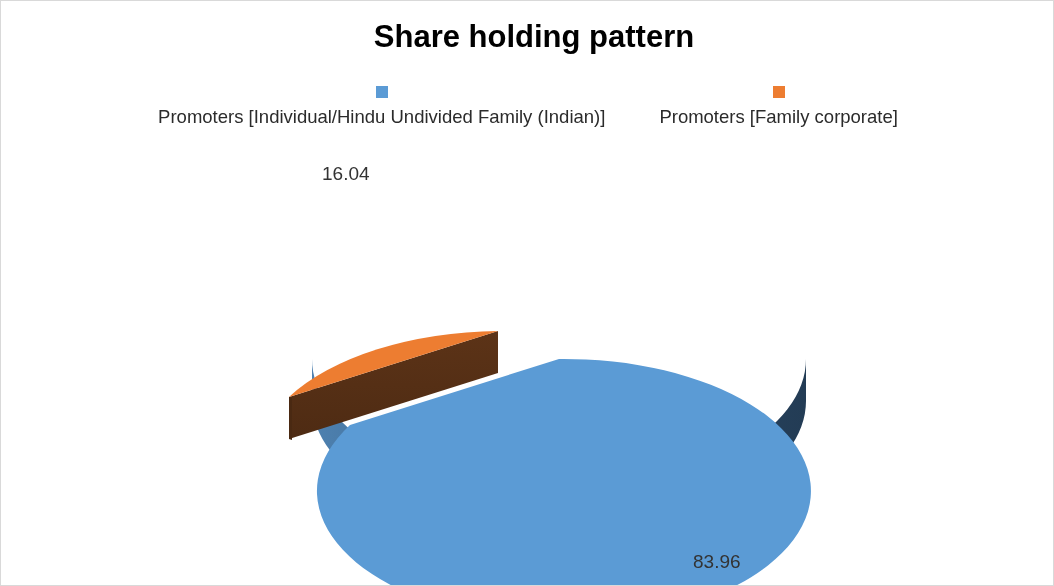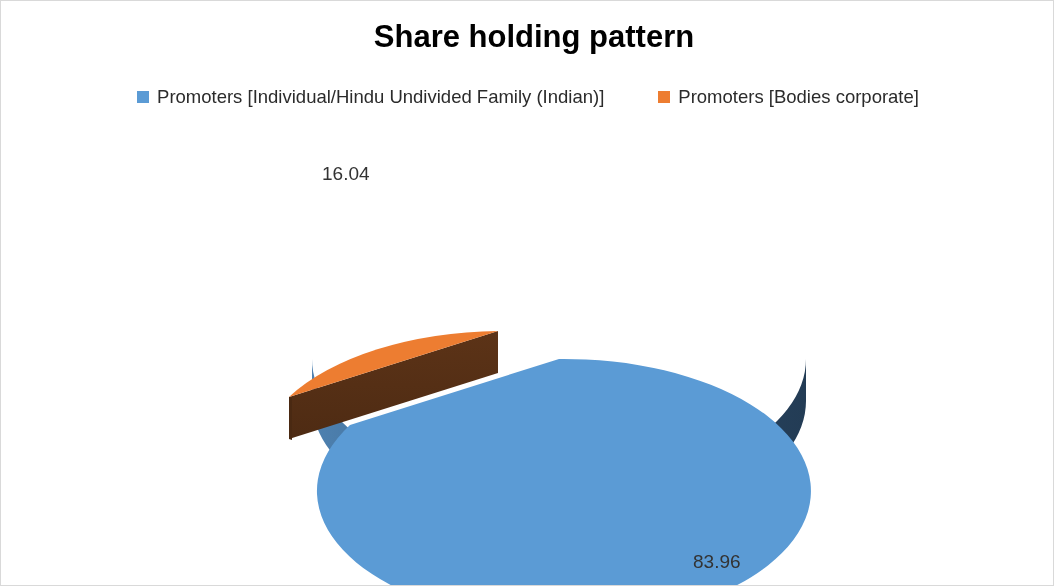--- a/index.html
+++ b/index.html
@@ -39,21 +39,21 @@
     top: 85px;
     width: 1054px;
     display: flex;
     flex-direction: row;
     justify-content: center;
     align-items: center;
     gap: 54px;
   }
   .legend-entry {
     display: flex;
-    flex-direction: row;
+    flex-direction: column;
     align-items: center;
     gap: 8px;
   }
   .legend-swatch {
     width: 12px;
     height: 12px;
     flex: 0 0 auto;
     display: inline-block;
   }
   .legend-label {
@@ -93,21 +93,21 @@
 
   <div id="chart-title">Share holding pattern</div>
 
   <div id="legend">
     <div class="legend-entry">
       <span class="legend-swatch" style="background:#5B9BD5"></span>
       <span class="legend-label">Promoters [Individual/Hindu Undivided Family (Indian)]</span>
     </div>
     <div class="legend-entry">
       <span class="legend-swatch" style="background:#ED7D31"></span>
-      <span class="legend-label">Promoters [Bodies corporate]</span>
+      <span class="legend-label">Promoters [Family corporate]</span>
     </div>
   </div>
 
   <div id="pie-area">
 
     <svg width="1054" height="456" viewBox="0 0 1054 456">
       <defs>
         <linearGradient id="blueSideGrad" x1="0" y1="0" x2="1" y2="0">
           <stop offset="0%" stop-color="#4E81B0"></stop>
           <stop offset="28%" stop-color="#3E6A93"></stop>

